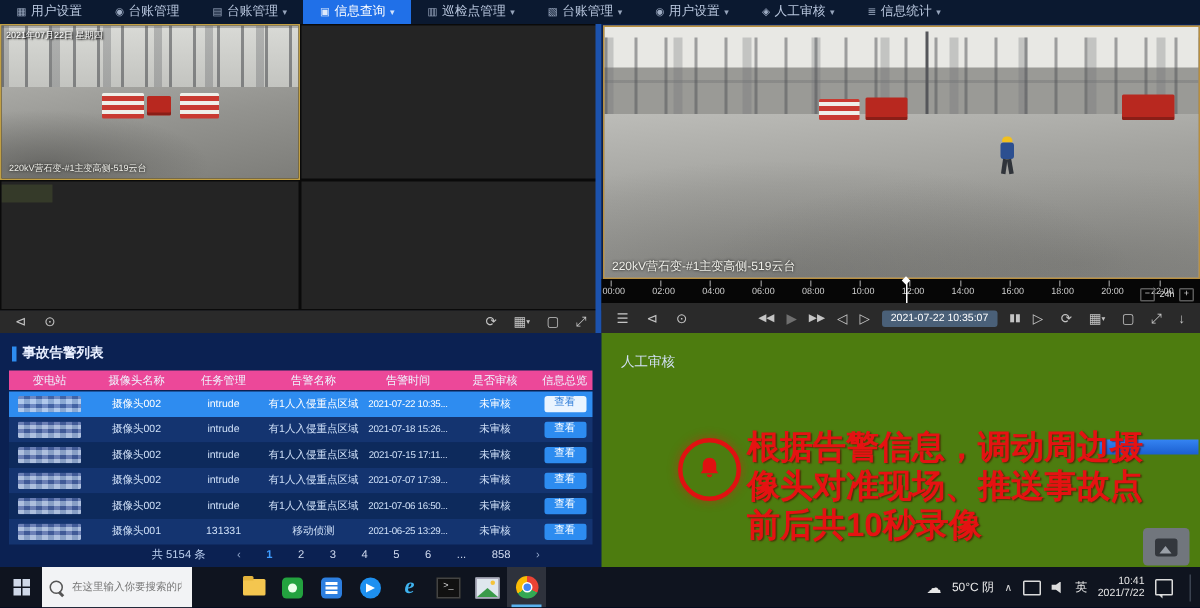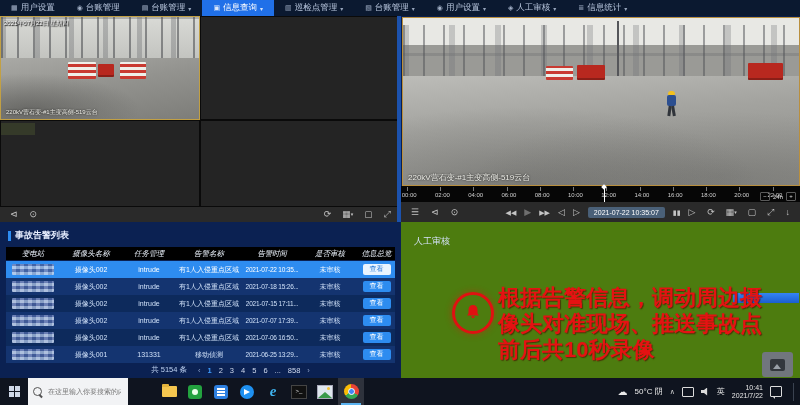--- a/index.html
+++ b/index.html
@@ -74,42 +74,42 @@
   .playhead{position:absolute;left:51%;top:0;width:1px;height:16px;background:#fff;}
   .playhead:before{content:"";position:absolute;left:-2px;top:-1px;width:4px;height:4px;background:#fff;transform:rotate(45deg);}
   .range-ctl{position:absolute;right:4px;bottom:1px;display:flex;gap:3px;align-items:center;color:#ddd;font-size:6px;}
   .range-ctl .rbtn{border:1px solid #5a5a5a;width:8px;height:7px;line-height:6px;text-align:center;border-radius:1px;cursor:pointer;}
   .pbar{left:401px;top:202px;width:399px;height:20px;}
   
   .apanel{position:absolute;left:0;top:222px;width:401px;height:156px;background:#0b2152;}
   .ptitle{position:absolute;left:8px;top:7px;display:flex;align-items:center;gap:4px;}
   .ptitle .bar{width:3px;height:10px;background:#2d8cf0;}
   .ptitle .t{color:#e8efff;font-size:9px;font-weight:bold;}
-  .thead{position:absolute;left:6px;top:25px;width:389px;height:13px;background:#000000;display:flex;font-style:italic;}
+  .thead{position:absolute;left:6px;top:25px;width:389px;height:13px;background:#ec4899;display:flex;}
   .thead span{color:#eef5ff;font-size:7.5px;line-height:13px;text-align:center;}
   .trow{position:absolute;left:6px;width:389px;height:17px;display:flex;align-items:center;cursor:pointer;}
   .trow.odd{background:#143470;}
   .trow.even{background:#0d2a5c;}
   .trow.sel{background:#2e8cf0;}
   .cell{font-size:7px;color:#cfe0f8;text-align:center;line-height:17px;white-space:nowrap;overflow:hidden;}
   .trow.sel .cell{color:#fff;}
   .c0{width:54px;display:flex;justify-content:center;align-items:center;}
   .c1{width:62px;} .c2{width:54px;}
   .c3{width:66px;font-size:7px;}
   .c4{width:60px;font-size:6.5px;letter-spacing:-.2px;}
   .c5{width:56px;} .c6{width:37px;display:flex;justify-content:center;align-items:center;}
   .mosaic{width:42px;height:11px;border-radius:1px;opacity:.9;
     background:repeating-linear-gradient(90deg,#9db7e0 0 4px,#5d7fb8 4px 8px),
                repeating-linear-gradient(0deg,rgba(255,255,255,.35) 0 3px,rgba(0,0,50,.25) 3px 6px);
     background-blend-mode:overlay;}
   .viewbtn{background:#2d8cf0;color:#fff;font-size:7px;border:none;border-radius:2px;
            padding:1.5px 7px;cursor:pointer;line-height:1.2;}
   .trow.sel .viewbtn{background:#eaf4ff;color:#2d7cd8;}
   .pgn{position:absolute;left:0;bottom:3px;width:401px;display:flex;justify-content:center;
-       align-items:flex-end;gap:7px;font-size:7.5px;color:#cfd9ee;padding-left:60px;box-sizing:border-box;}
+       align-items:flex-start;gap:17px;font-size:7.5px;color:#cfd9ee;padding-left:60px;box-sizing:border-box;}
   .pgn .tot{color:#bcd0f0;margin-right:4px;}
   .pgn .pg{cursor:pointer;}
   .pgn .pg.on{color:#3f9dff;font-weight:bold;}
   .pgn .nav{color:#8fa3c8;cursor:pointer;}
   
   .rpanel{position:absolute;left:401px;top:222px;width:399px;height:156px;background:#4d7c0f;}
   .rlabel{position:absolute;left:13px;top:13px;color:#d5e2fa;font-size:9px;}
   .rbox{position:absolute;left:50px;top:7px;width:341px;height:141px;border:1px solid #2e6cd6;
         background:#0e3070;border-radius:2px;box-sizing:border-box;}
   .rbox textarea{width:100%;height:100%;background:transparent;border:none;resize:none;outline:none;

